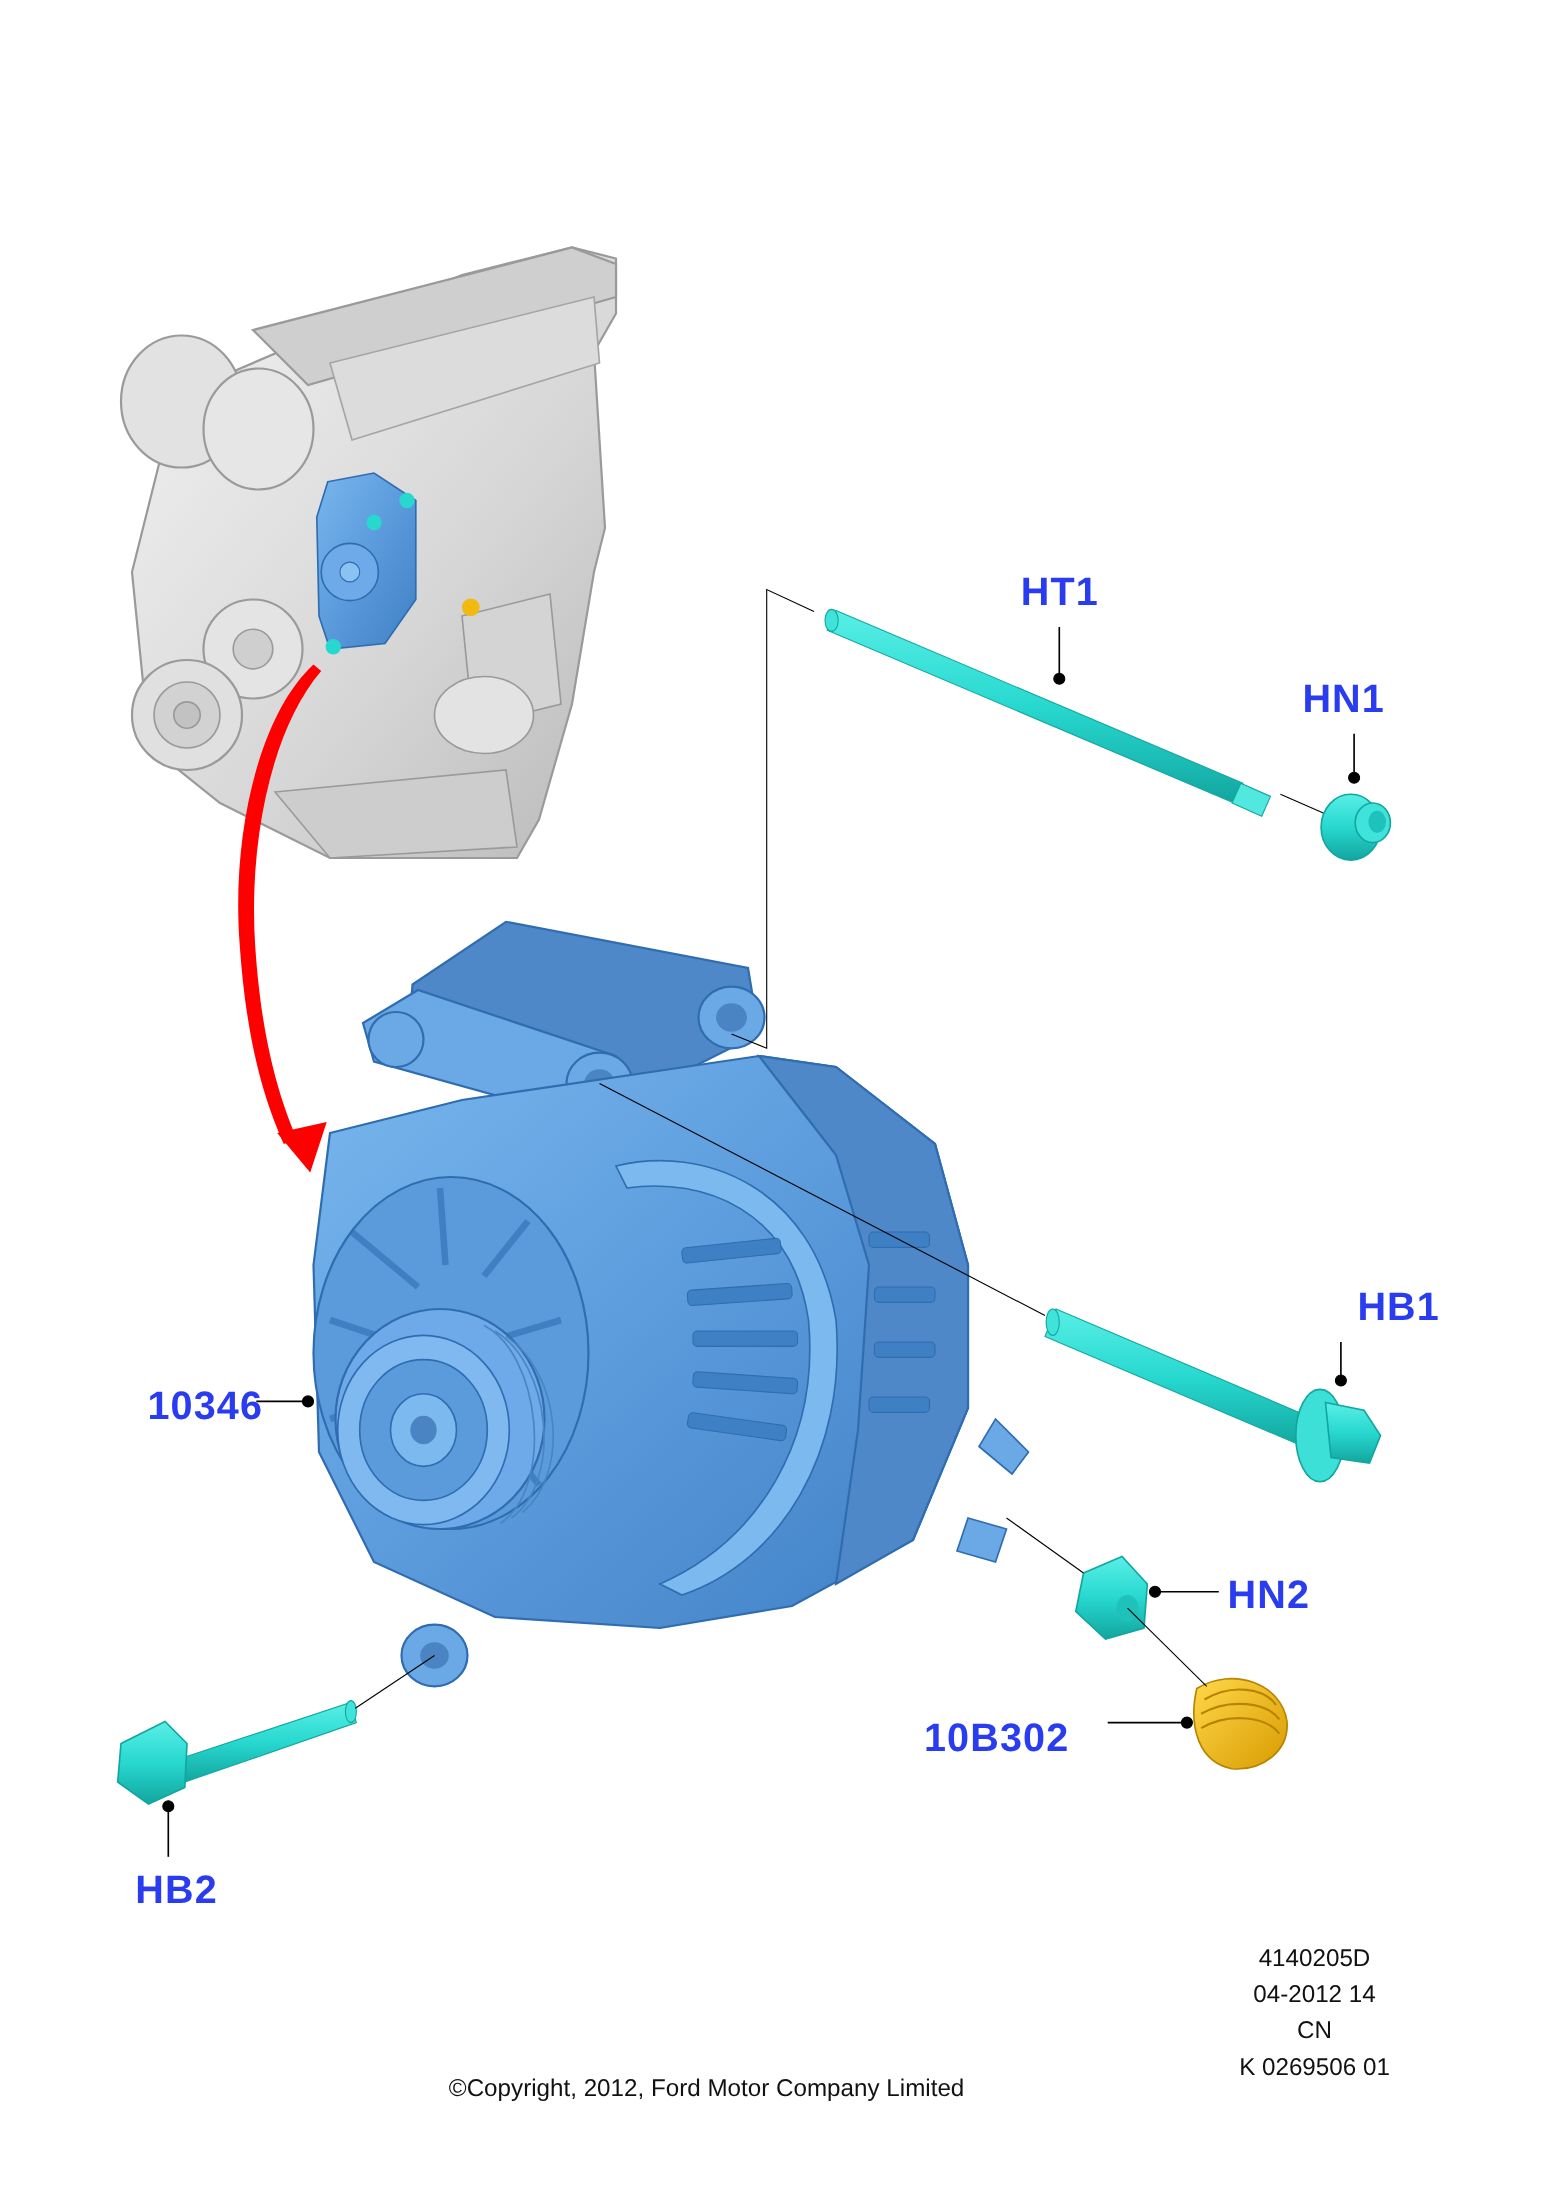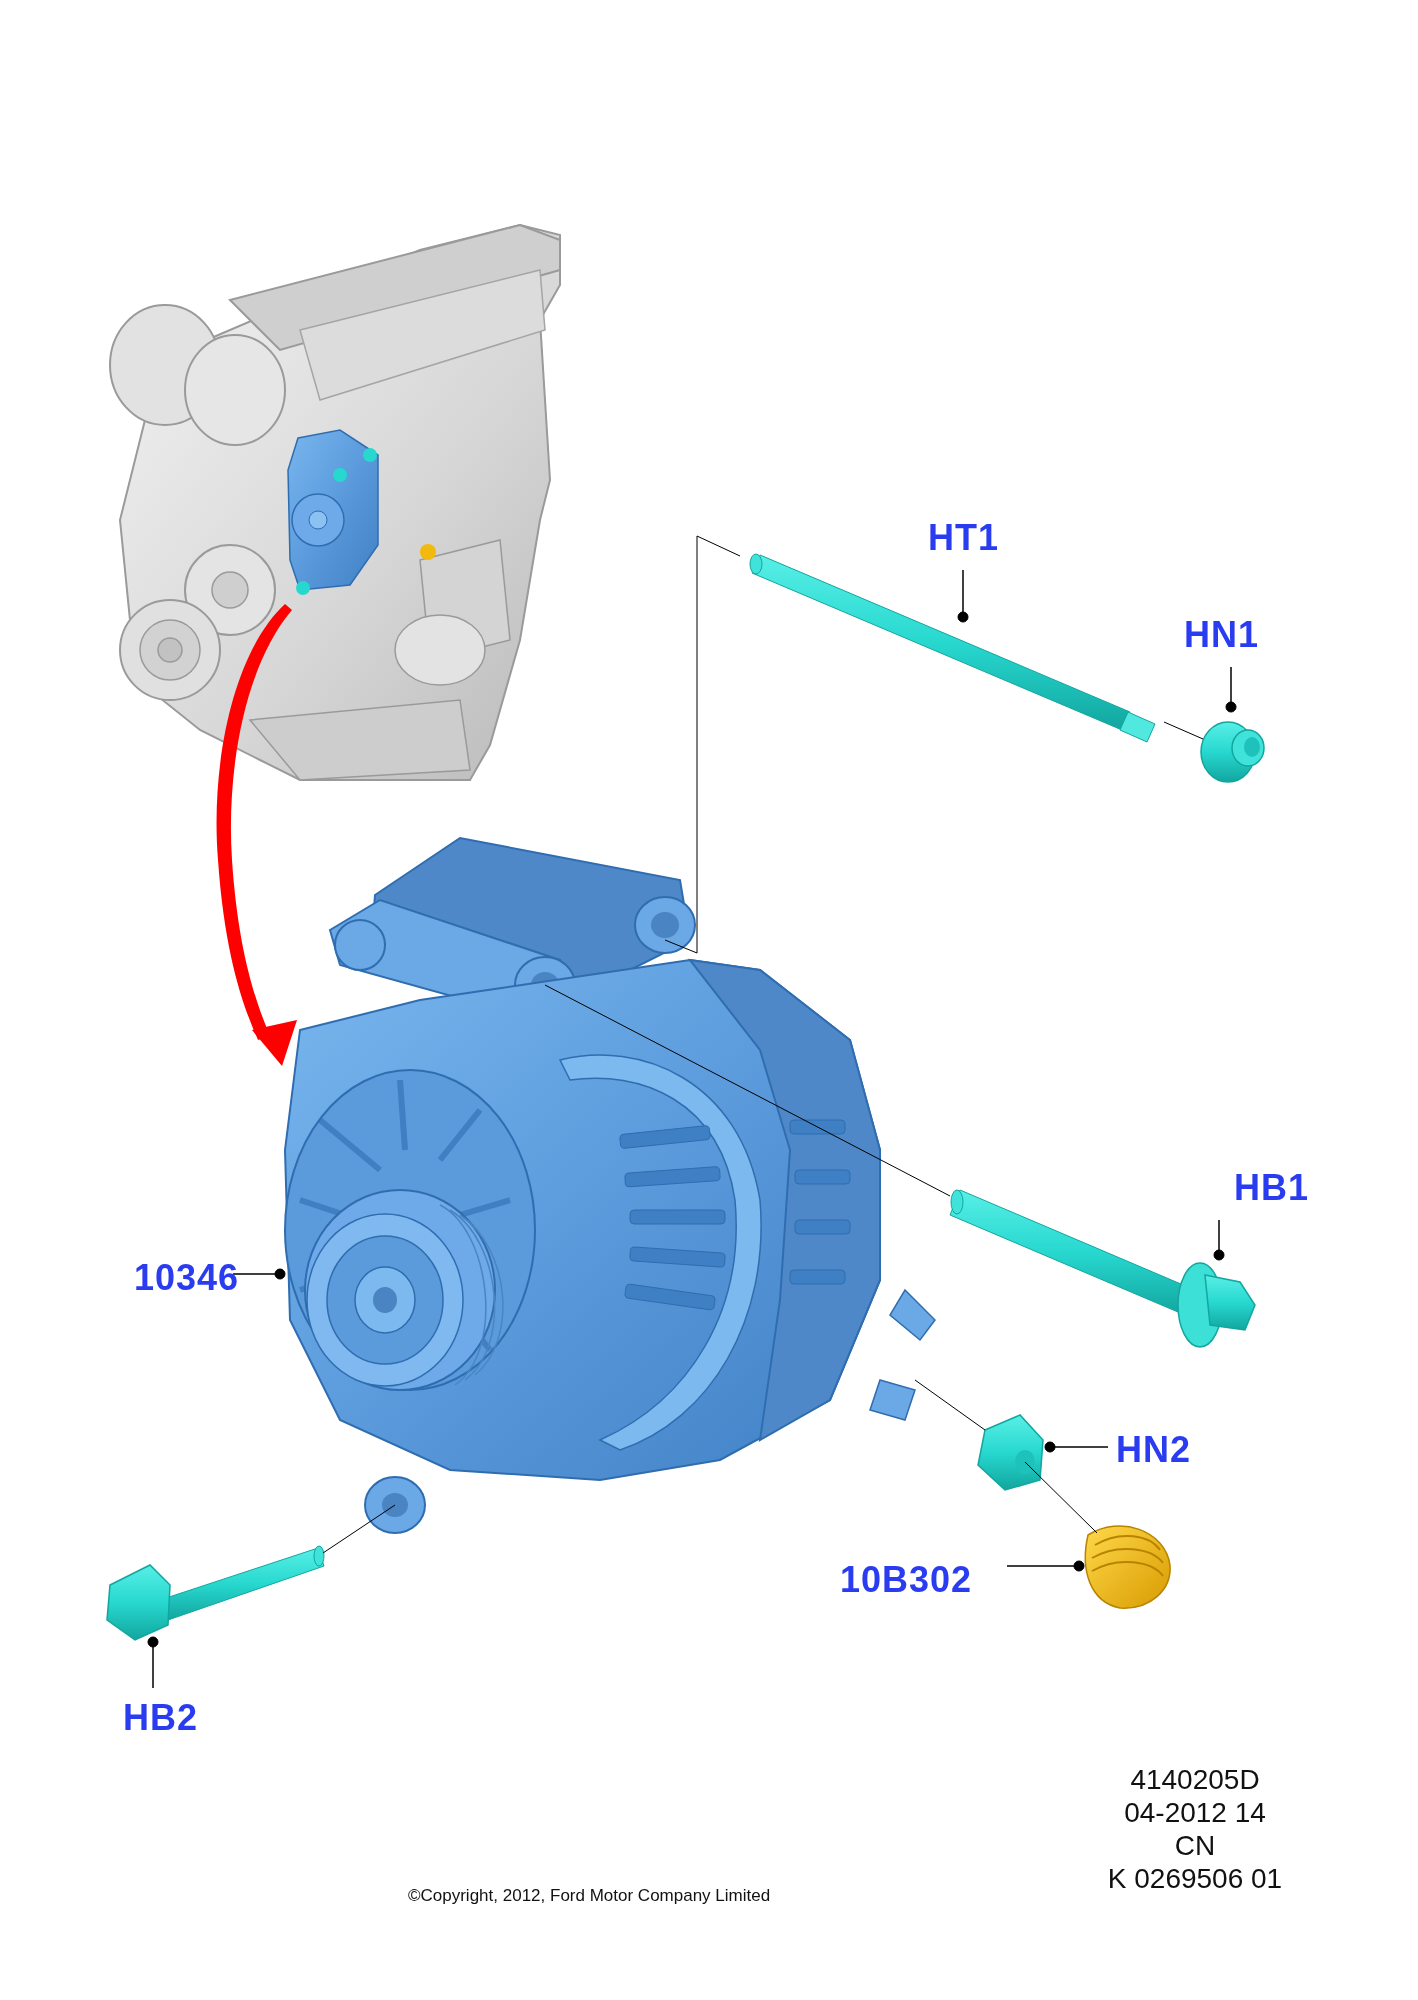--- a/index.html
+++ b/index.html
@@ -1,24 +1,24 @@
 <!DOCTYPE html>
 <html><head>
 <meta charset="utf-8">
 <style>
   html, body { margin: 0; padding: 0; background: #ffffff; }
   body { width: 1418px; height: 2000px; position: relative; overflow: hidden;
          font-family: "Liberation Sans", "DejaVu Sans", sans-serif; }
   #canvas { position: absolute; left: 0; top: 0; width: 1418px; height: 2000px; }
   .callout { position: absolute; font-family: "Liberation Sans", sans-serif; font-weight: bold;
              font-size: 36px; letter-spacing: 1px; color: #2a3cf0; line-height: 1; white-space: nowrap; cursor: pointer; }
-  .footer-text { position: absolute; font-family: "Liberation Sans", sans-serif; font-size: 17px;
+  .footer-text { position: absolute; font-family: "Liberation Sans", sans-serif; font-size: 22px;
                  color: #111; line-height: 1; white-space: nowrap; }
   .ref-block { position: absolute; left: 1090px; top: 1763px; width: 210px; text-align: center;
-               font-family: "Liberation Sans", sans-serif; font-size: 28px; color: #111; }
+               font-family: "Liberation Sans", sans-serif; font-size: 22px; color: #111; }
   .ref-block div { height: 33px; line-height: 33px; }
 </style>
 </head>
 <body>
 
 <svg id="canvas" viewBox="0 0 1418 2000" xmlns="http://www.w3.org/2000/svg">
   <defs>
     <linearGradient id="gEngine" x1="0" y1="0" x2="1" y2="1">
       <stop offset="0" stop-color="#f4f4f4"></stop>
         <stop offset="0.6" stop-color="#d6d6d6"></stop>

